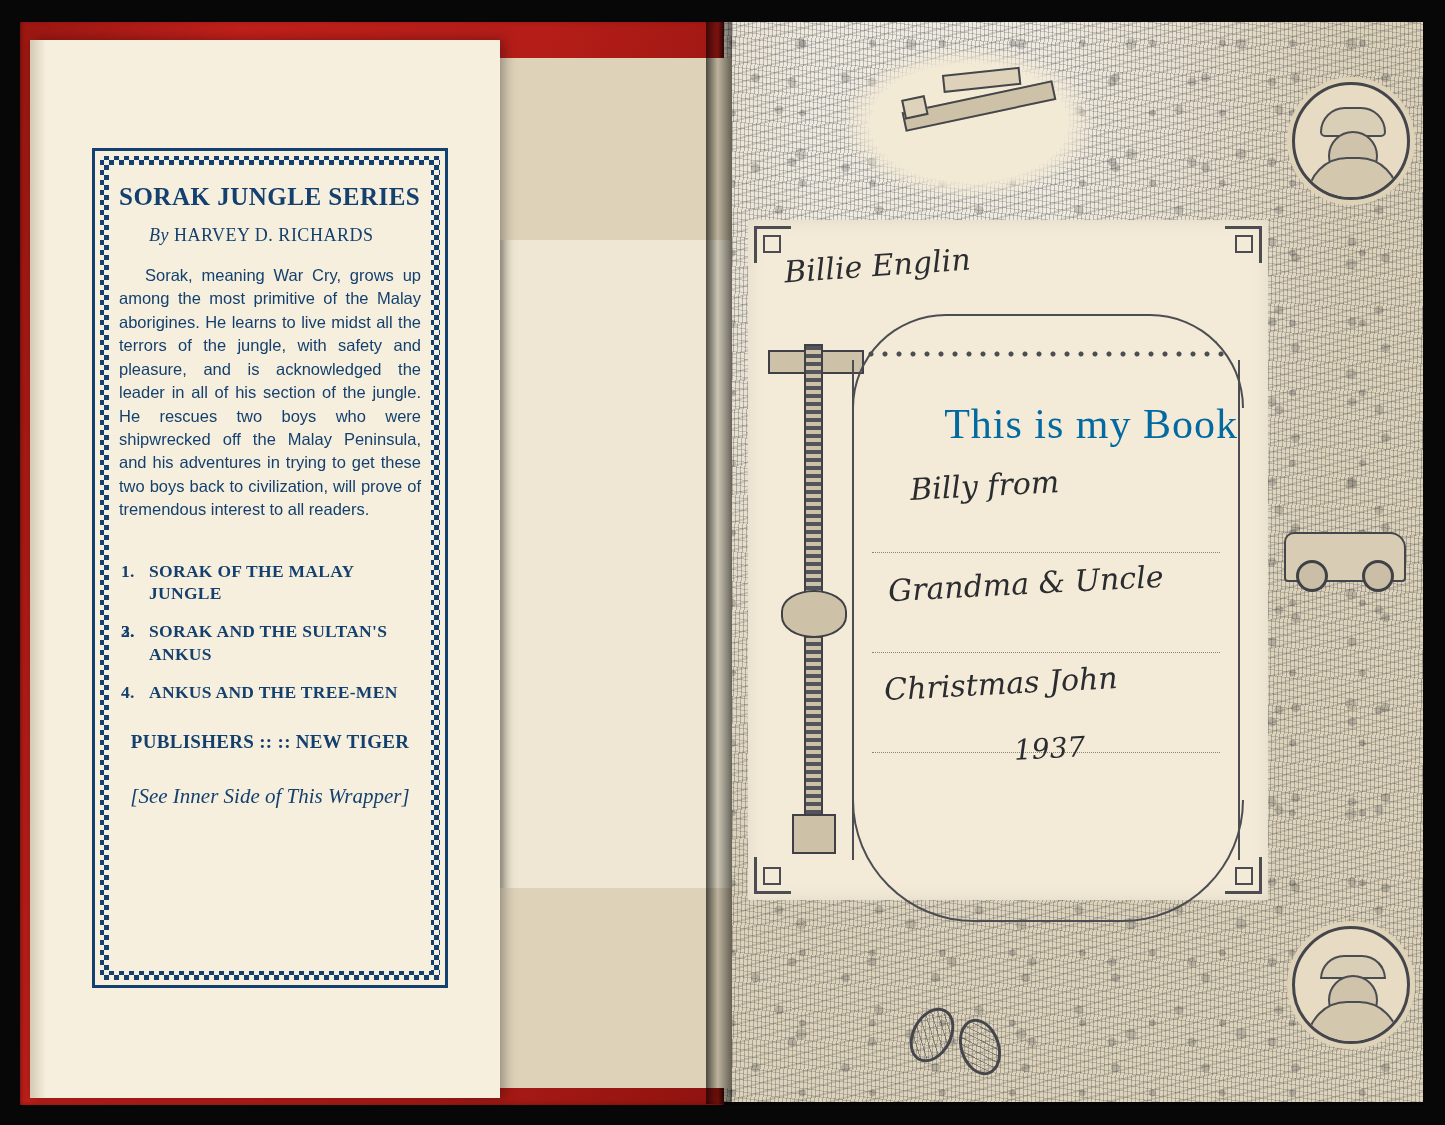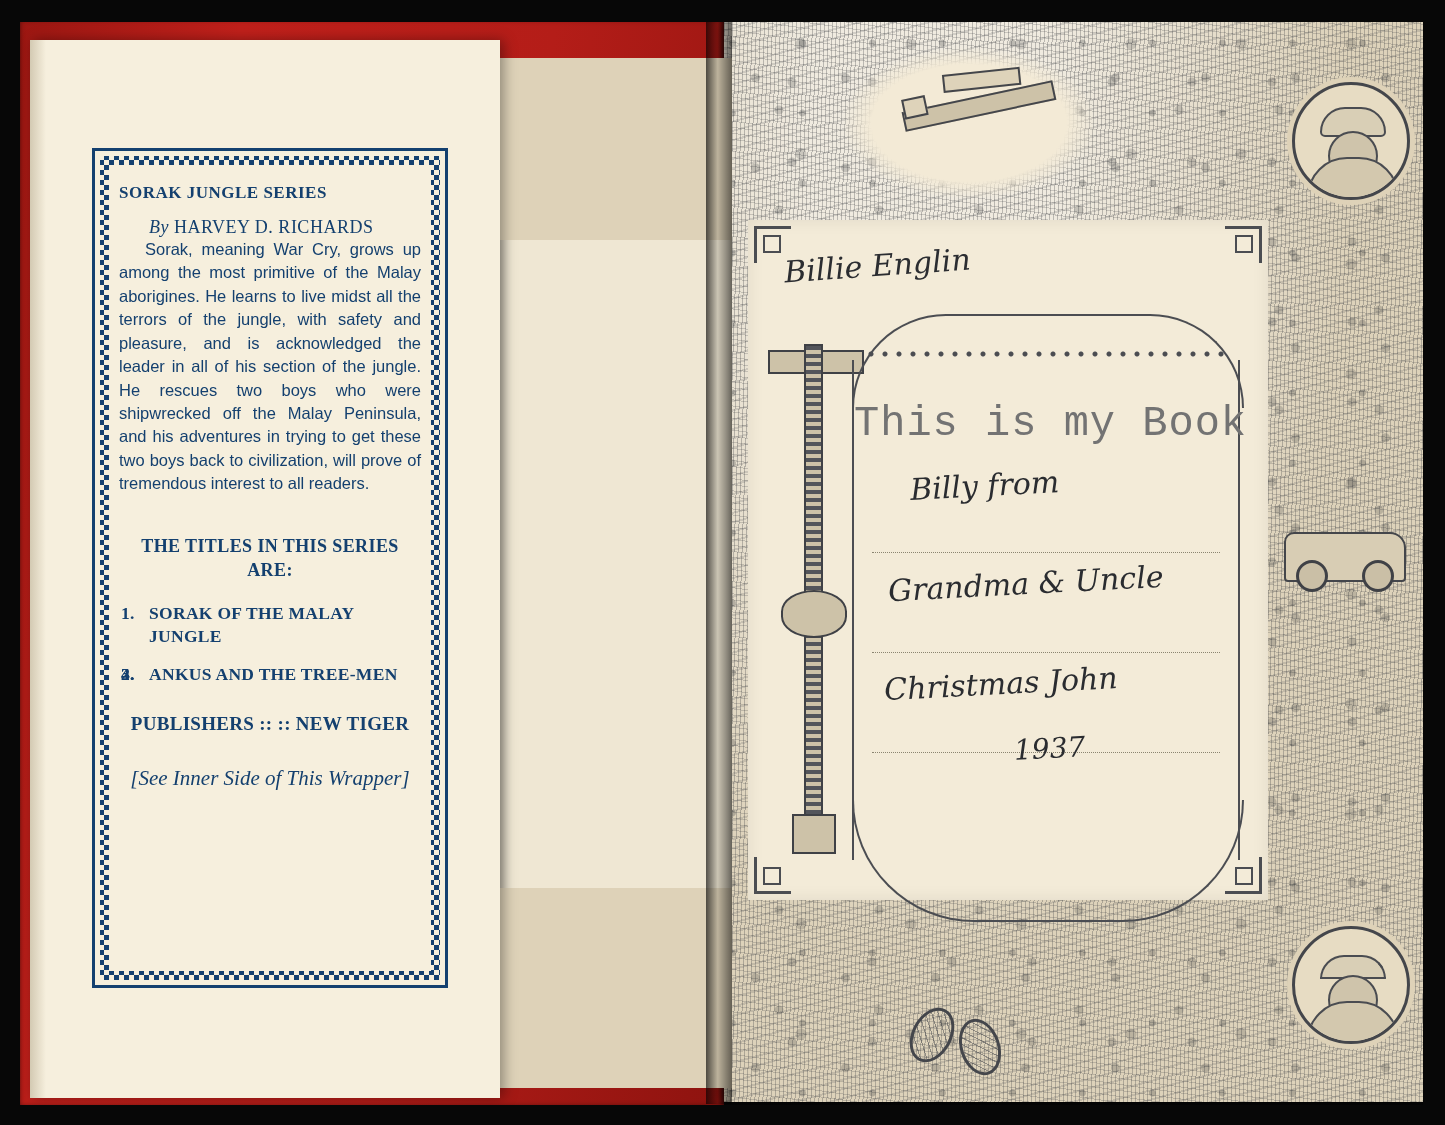--- a/index.html
+++ b/index.html
@@ -176,25 +176,25 @@
     right: 10px;
     height: 8px;
     background-image: radial-gradient(circle, #4b4d52 0 2px, rgba(0,0,0,0) 3px);
     background-size: 14px 8px;
   }
 
   .this-is-my-book {
     position: absolute;
     left: 0; right: 0;
     top: 40px;
-    text-align: left;
-    font-family: Liberation Mono, monospace;
+    text-align: right;
+    font-family: Liberation Serif, serif;
     font-size: 42px;
     letter-spacing: 1px;
-    color: #737373;
+    color: #0369a1;
     white-space: nowrap;
   }
 
   .ruled {
     position: absolute;
     left: 18px;
     right: 18px;
     border-bottom: 1px dotted #8b8571;
     height: 70px;
   }
@@ -396,28 +396,29 @@
     pointer-events: none;
   }
   .ad-inner {
     position: absolute;
     inset: 22px 24px;
     color: #14406f;
   }
   .ad-title {
     font-family: "Liberation Serif", serif;
     font-weight: bold;
-    font-size: 17px;
+    font-size: 25px;
     letter-spacing: .5px;
     margin: 10px 0 14px 0;
   }
   .ad-author {
     font-family: "Liberation Serif", serif;
     font-size: 18px;
     letter-spacing: .5px;
+    margin-bottom: 18px;
     padding-left: 30px;
   }
   .ad-author em { font-style: italic; }
   .ad-body {
     font-family: "Liberation Sans", sans-serif;
     font-size: 16.5px;
     line-height: 1.42;
     text-align: justify;
     text-indent: 26px;
     margin-bottom: 38px;
@@ -567,34 +568,31 @@
   <div class="flap">
     <div class="flap-edge"></div>
 
     <div class="ad-box">
       <div class="ad-inner">
         <div class="ad-title">SORAK JUNGLE SERIES</div>
         <div class="ad-author">
           <em>By </em><span>HARVEY D. RICHARDS</span>
         </div>
         <div class="ad-body">Sorak, meaning War Cry, grows up among the most primitive of the Malay aborigines. He learns to live midst all the terrors of the jungle, with safety and pleasure, and is acknowledged the leader in all of his section of the jungle. He rescues two boys who were shipwrecked off the Malay Peninsula, and his adventures in trying to get these two boys back to civilization, will prove of tremendous interest to all readers.</div>
-        <div class="ad-sub">
-          <div>THE TITLES IN THIS SERIES</div>
-          <div>ARE:</div>
-        </div>
         <ul class="ad-list">
           <li>
             <span class="num">1.</span>
             <span>SORAK  OF  THE  MALAY JUNGLE</span>
           </li>
           <li>
             <span class="num">2.</span>
           </li>
           <li>
             <span class="num">3.</span>
+            <span>SORAK AND THE SULTAN'S ANKUS</span>
           </li>
           <li>
             <span class="num">4.</span>
             <span>ANKUS  AND  THE  TREE-MEN</span>
           </li>
         </ul>
         <div class="ad-pub">
           <div>PUBLISHERS   ::  ::   NEW TIGER</div>
         </div>
         <div class="ad-note">[See Inner Side of This Wrapper]</div>

